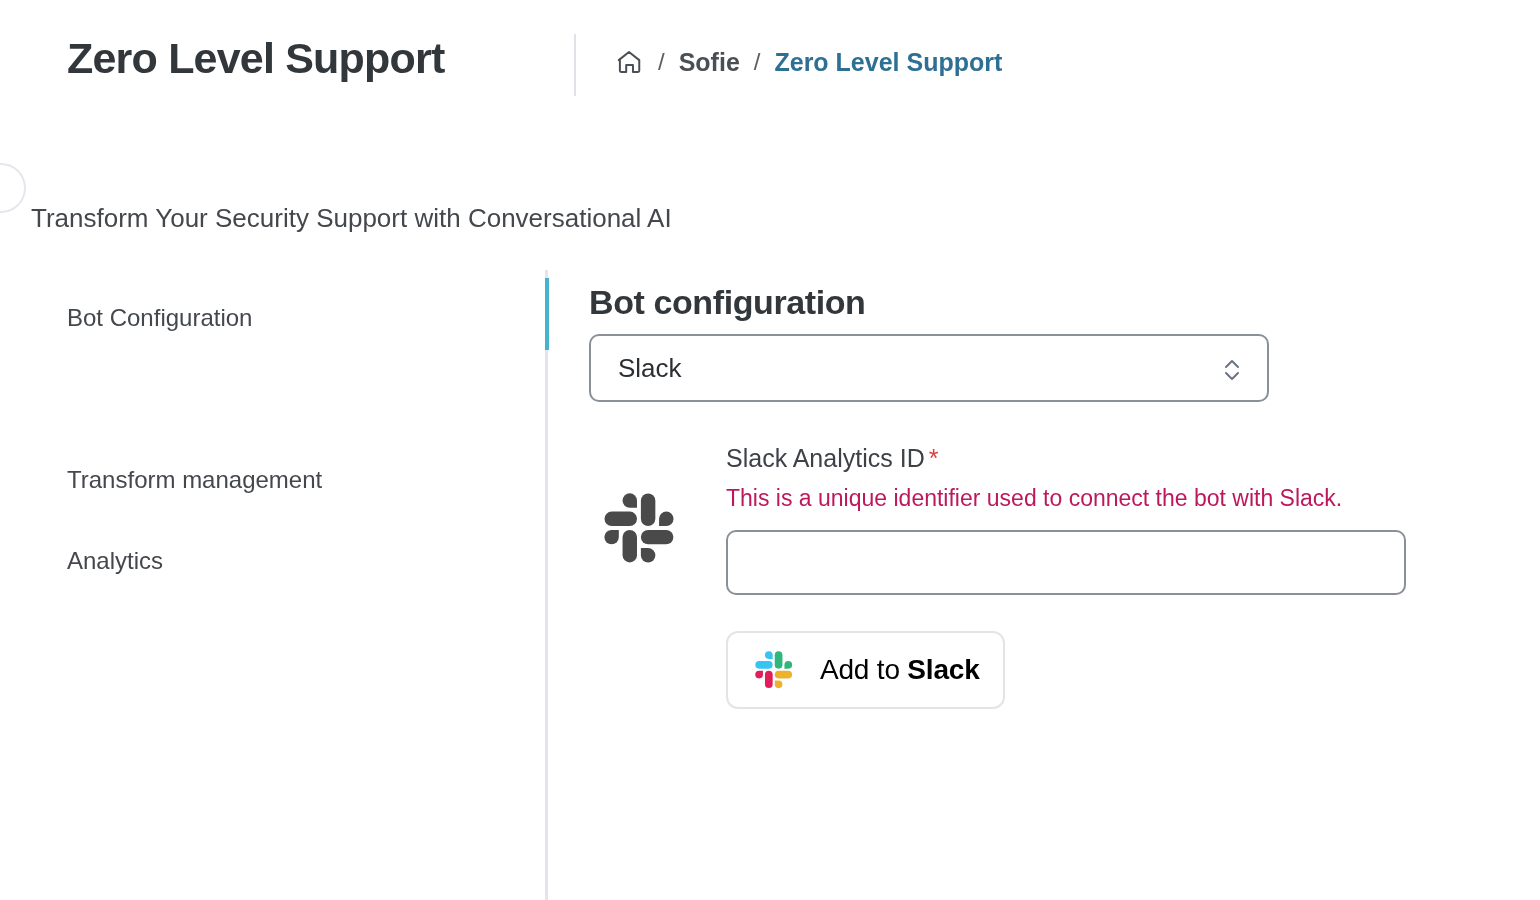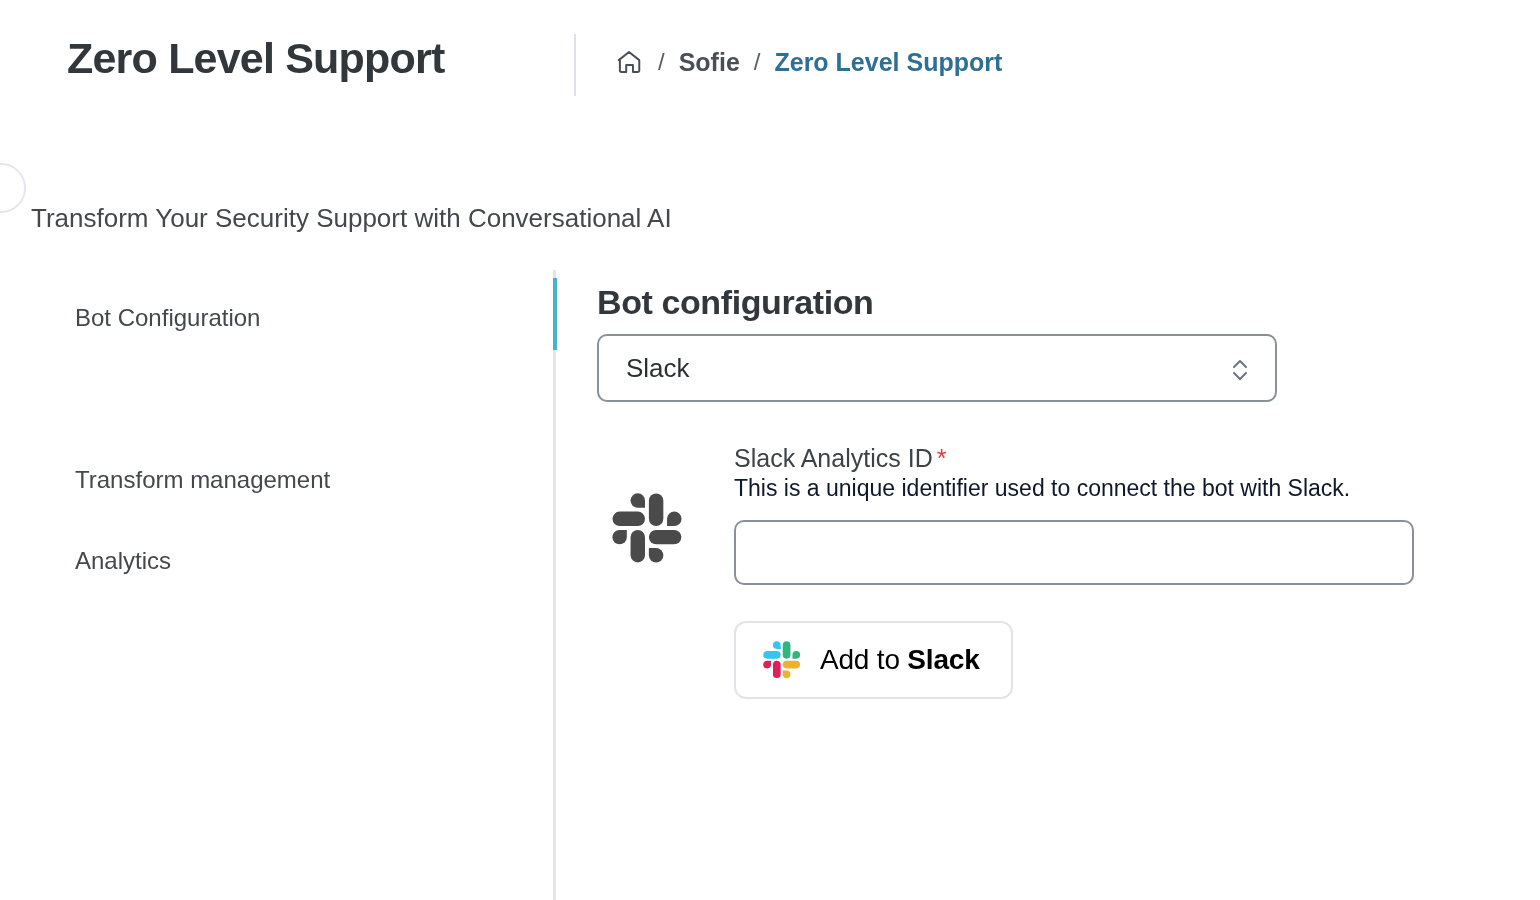--- a/index.html
+++ b/index.html
@@ -98,21 +98,21 @@
     top: 203px;
     font-size: 26px;
     font-weight: 400;
     color: #44484d;
     white-space: nowrap;
   }
 
   
   #content {
     position: absolute;
-    left: 12px;
+    left: 4px;
     top: 270px;
     width: 1301px;
     height: 630px;
   }
 
   
   #sidebar {
     position: absolute;
     left: 0;
     top: 0;
@@ -217,24 +217,24 @@
     font-size: 25px;
     color: #3d4248;
     white-space: nowrap;
   }
   #workspace-label .req {
     color: #e03e3e;
     font-size: 25px;
     margin-left: 4px;
   }
   #workspace-help {
-    margin-top: 0;
+    margin-top: 10px;
     font-size: 23px;
     line-height: 1.32;
-    color: #0f172a;
+    color: #be185d;
     width: 630px;
   }
   #workspace-input {
     margin-top: 17px;
     width: 680px;
     height: 65px;
     border: 2px solid #8a909a;
     border-radius: 10px;
     background: #ffffff;
     box-sizing: border-box;
@@ -249,21 +249,21 @@
   #add-to-slack {
     margin-top: 36px;
     margin-left: 0;
     width: 279px;
     height: 78px;
     border: 2px solid #e2e4e8;
     border-radius: 12px;
     background: #ffffff;
     display: flex;
     align-items: center;
-    gap: 18px;
+    gap: 26px;
     padding: 0 26px;
     box-sizing: border-box;
     cursor: pointer;
   }
   #add-to-slack .slack-color-icon {
     width: 40px;
     height: 40px;
     flex: 0 0 auto;
   }
   #add-to-slack .btn-text {

